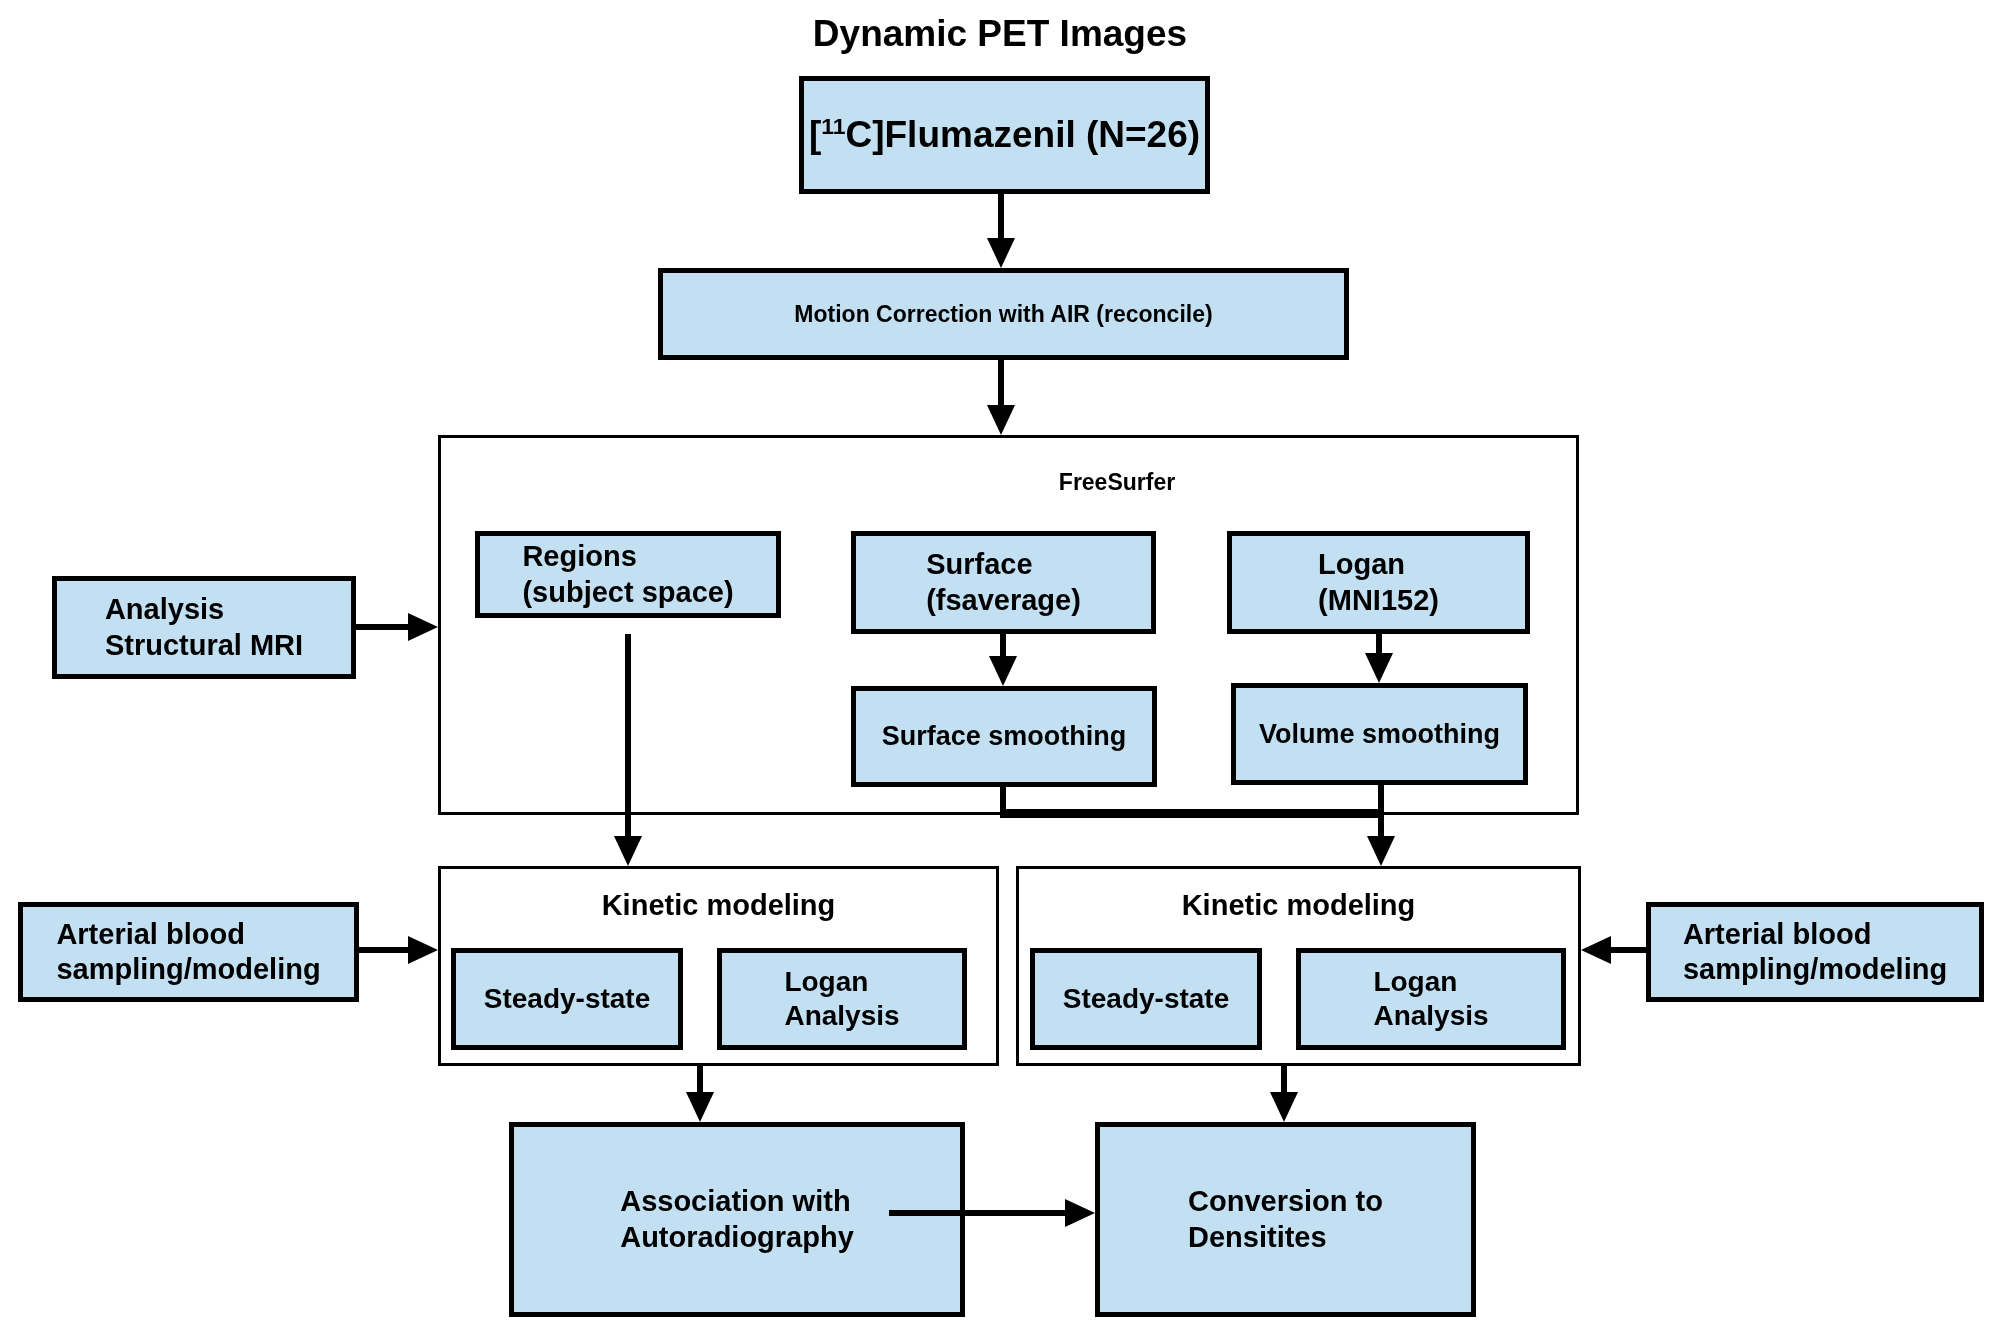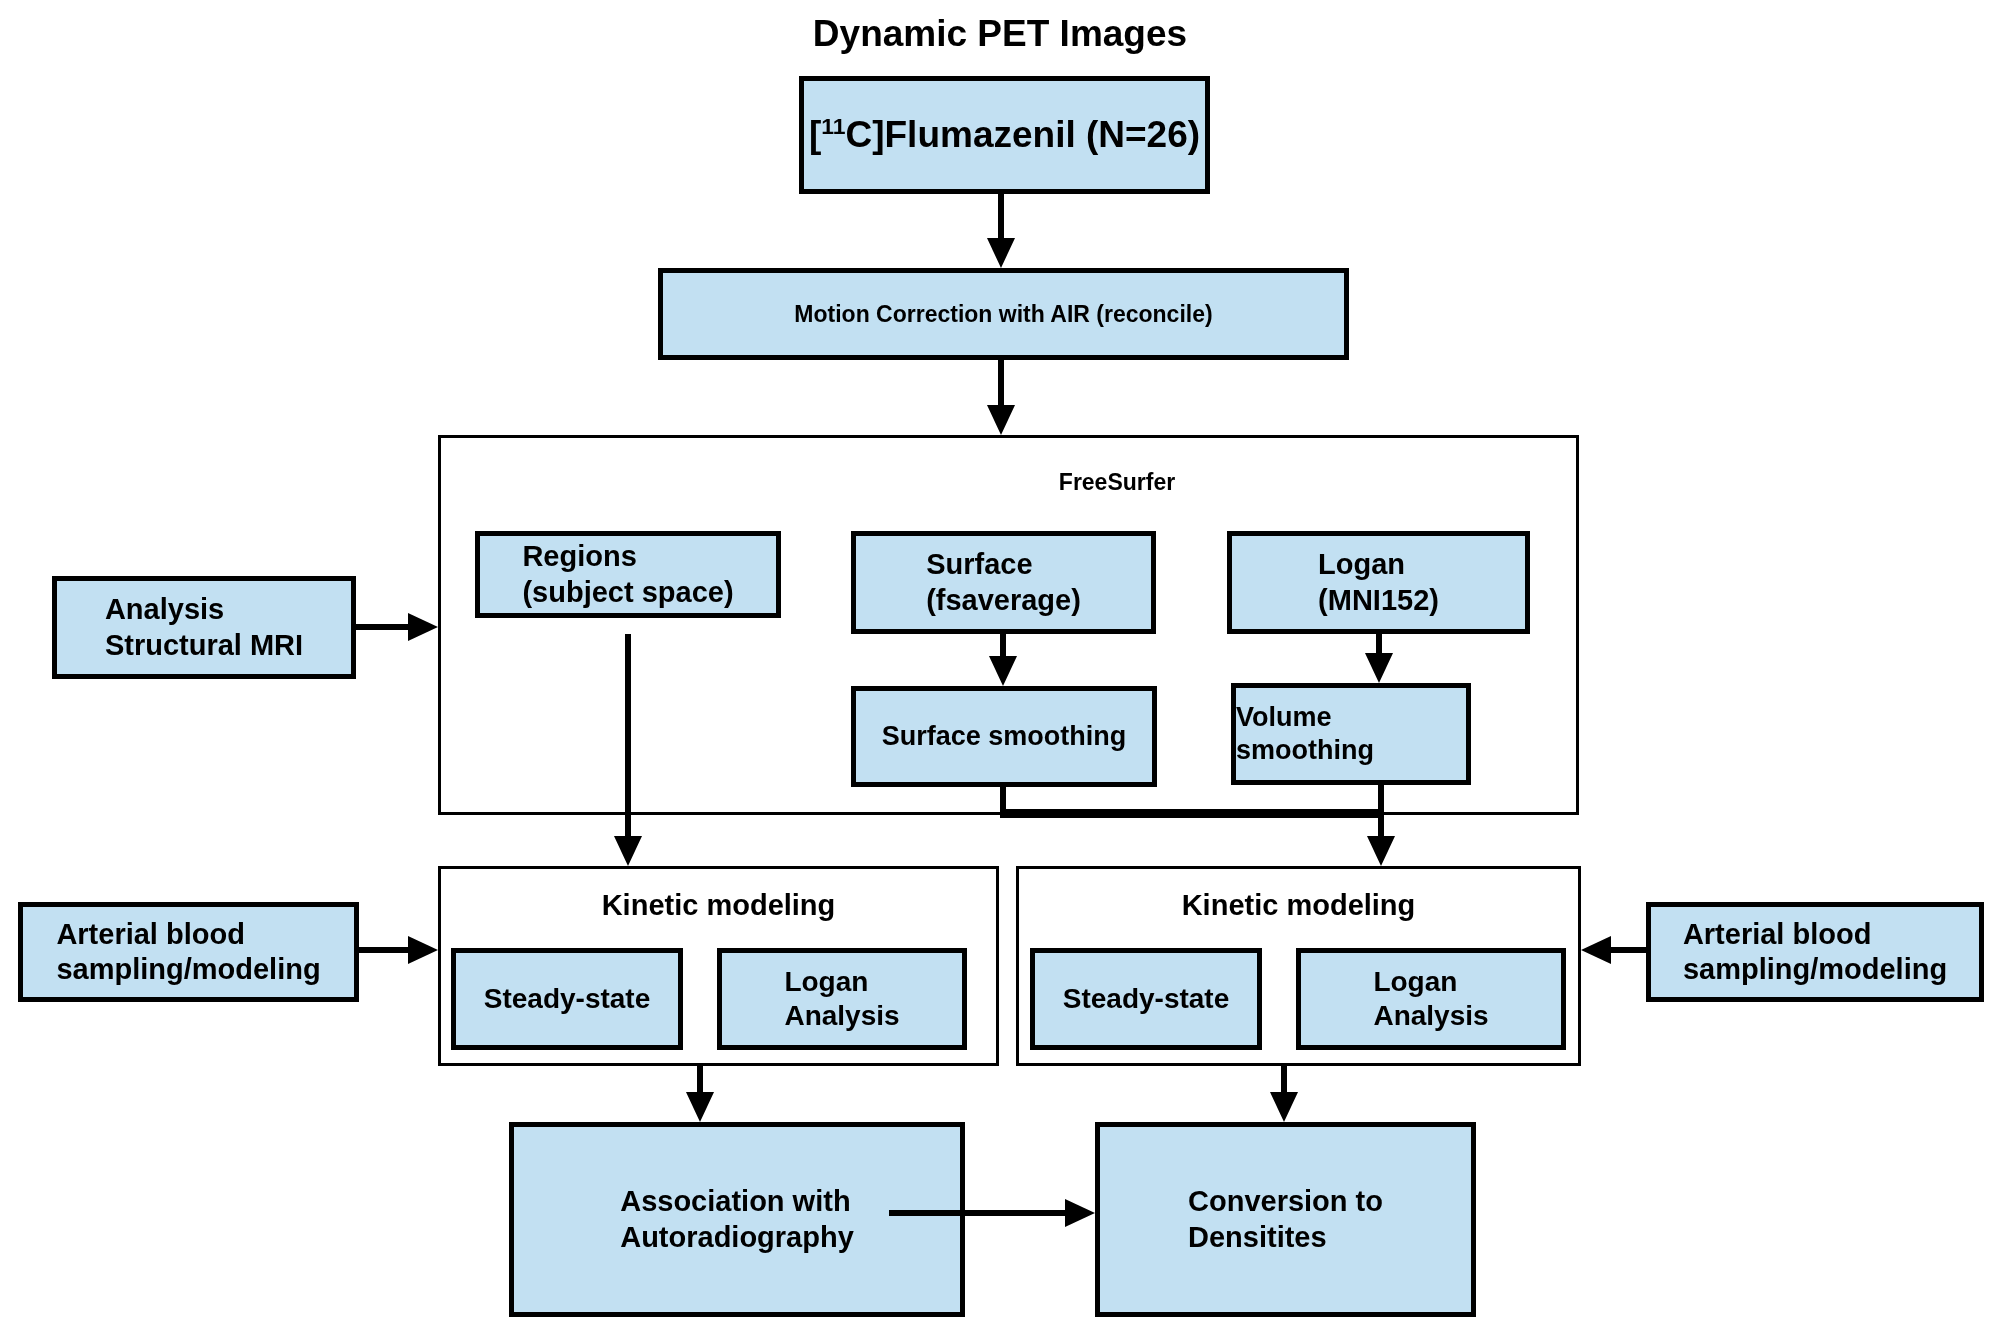--- a/index.html
+++ b/index.html
@@ -76,21 +76,21 @@
 
   <div class="ln" style="left:1000px;top:634px;width:6px;height:24px;"></div>
   <div class="head-down" style="left:989px;top:656px;"></div>
 
   <div class="ln" style="left:1376px;top:634px;width:6px;height:21px;"></div>
   <div class="head-down" style="left:1365px;top:653px;"></div>
 
   <div class="node fs27" style="left:851px;top:686px;width:306px;height:101px;">
     <span class="lbl">Surface smoothing</span>
   </div>
-  <div class="node fs27" style="left:1231px;top:683px;width:240px;height:102px;">
+  <div class="node fs27" style="left:1231px;top:683px;width:297px;height:102px;">
     <span class="lbl">Volume smoothing</span>
   </div>
 
   <div class="node fs29" style="left:52px;top:576px;width:304px;height:103px;">
     <span class="lbl">Analysis
 Structural MRI</span>
   </div>
   <div class="ln" style="left:356px;top:624px;width:52px;height:6px;"></div>
   <div class="head-right" style="left:408px;top:613px;"></div>
 

